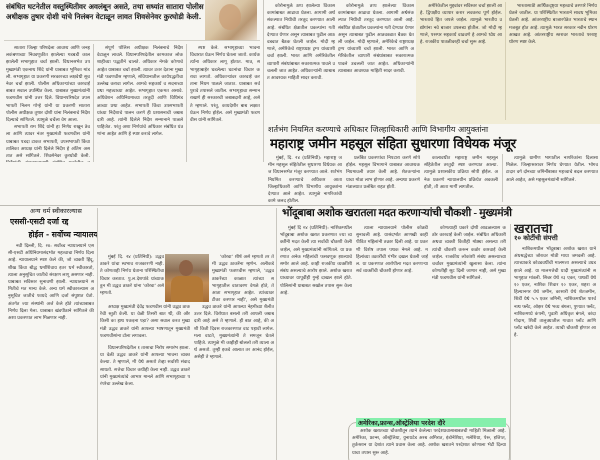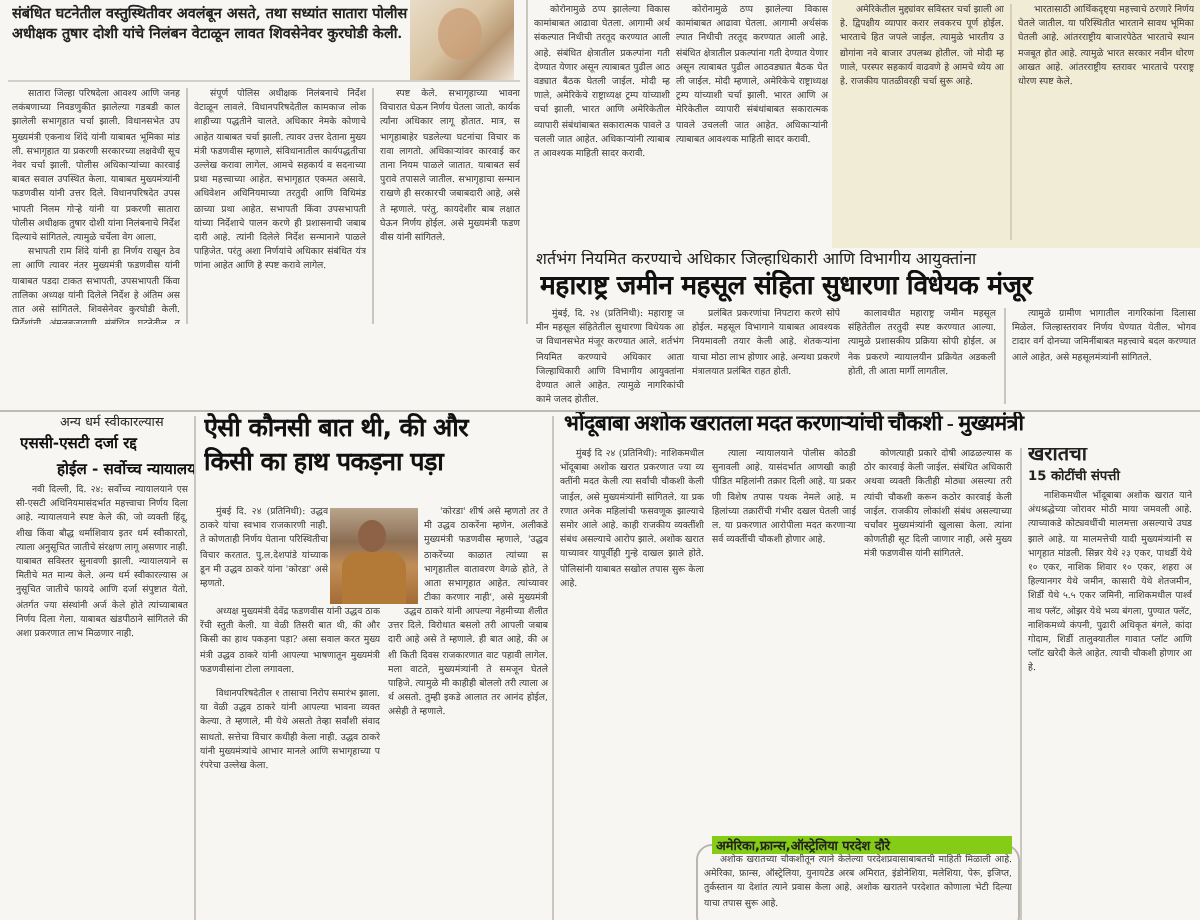--- a/index.html
+++ b/index.html
@@ -83,22 +83,20 @@
   <div class="hrule" style="left:0px; top:205px; width:600px;"></div>
 
   <div class="abs" style="left:30px; top:207px; width:60px; font-size:6.4px; line-height:8px; white-space:nowrap; overflow:hidden; color:#222; font-family:'DejaVu Sans',sans-serif;">अन्य धर्म स्वीकारल्यास</div>
   <div class="abs hl hl-sans" style="left:10px; top:217px; width:90px; font-size:7.6px; line-height:10px; font-weight:bold;">एससी-एसटी दर्जा रद्द</div>
   <div class="abs hl hl-sans" style="left:8px; top:230px; width:90px; font-size:7.6px; line-height:10px; font-weight:bold;text-align:right;">होईल - सर्वोच्च न्यायालय</div>
   <div class="abs col-text" style="left:8px; top:242px; width:86px; height:218px;">
     <p><span>नवी दिल्ली, दि. २४:</span> <span>सर्वोच्च न्यायालयाने एससी-एसटी अधिनियमासंदर्भात महत्त्वाचा निर्णय दिला आहे. न्यायालयाने स्पष्ट केले की, जो व्यक्ती हिंदू, शीख किंवा बौद्ध धर्माशिवाय इतर धर्म स्वीकारतो, त्याला अनुसूचित जातीचे संरक्षण लागू असणार नाही. याबाबत सविस्तर सुनावणी झाली. न्यायालयाने समितीचे मत मान्य केले. अन्य धर्म स्वीकारल्यास अनुसूचित जातीचे फायदे आणि दर्जा संपुष्टात येतो. अंतर्गत ज्या संस्थांनी अर्ज केले होते त्यांच्याबाबत निर्णय दिला गेला. याबाबत खंडपीठाने सांगितले की अशा प्रकरणात लाभ मिळणार नाही.</span></p>
   </div>
   <div class="vrule" style="left:97px; top:208px; height:252px;"></div>
 
-  <div class="abs hl hl-sans" style="left:102px; top:206px; width:170px; font-size:12.6px; line-height:16px; letter-spacing:-0.3px;">ऐसी कौनसी बात थी, की और</div>
-  <div class="abs hl hl-sans" style="left:102px; top:223px; width:170px; font-size:12.6px; line-height:16px; letter-spacing:-0.3px;">किसी का हाथ पकड़ना पड़ा</div>
 
   <div class="abs col-text" style="left:100px; top:253px; width:64px; height:50px;">
     <p><span>मुंबई दि. २४ (प्रतिनिधी):</span> <span>उद्धव ठाकरे यांचा स्वभाव राजकारणी नाही. ते कोणताही निर्णय घेताना परिस्थितीचा विचार करतात. पु.ल.देशपांडे यांच्याकडून मी उद्धव ठाकरे यांना 'कोरडा' असे म्हणतो.</span></p>
   </div>
 
   <div class="photo" style="left:165px; top:254px; width:44px; height:48px; background:linear-gradient(180deg,#b8a58c 0%,#8c6e54 35%,#c18d57 60%,#a46c34 100%);">
     <div style="position:absolute; left:14px; top:6px; width:14px; height:16px; border-radius:50%; background:#8e6246;"></div>
     <div style="position:absolute; left:6px; top:22px; width:32px; height:26px; border-radius:8px 8px 0 0; background:#b37937;"></div>
   </div>
 
@@ -124,26 +122,26 @@
     <p><span>मुंबई दि २४ (प्रतिनिधी):</span> <span>नाशिकमधील भोंदूबाबा अशोक खरात प्रकरणात ज्या व्यक्तींनी मदत केली त्या सर्वांची चौकशी केली जाईल, असे मुख्यमंत्र्यांनी सांगितले. या प्रकरणात अनेक महिलांची फसवणूक झाल्याचे समोर आले आहे. काही राजकीय व्यक्तींशी संबंध असल्याचे आरोप झाले. अशोक खरात याच्यावर यापूर्वीही गुन्हे दाखल झाले होते. पोलिसांनी याबाबत सखोल तपास सुरू केला आहे.</span></p>
   </div>
   <div class="abs col-text" style="left:356px; top:224px; width:72px; height:196px;">
     <p>त्याला न्यायालयाने पोलीस कोठडी सुनावली आहे. यासंदर्भात आणखी काही पीडित महिलांनी तक्रार दिली आहे. या प्रकरणी विशेष तपास पथक नेमले आहे. महिलांच्या तक्रारींची गंभीर दखल घेतली जाईल. या प्रकरणात आरोपीला मदत करणाऱ्या सर्व व्यक्तींची चौकशी होणार आहे.</p>
   </div>
   <div class="abs col-text" style="left:432px; top:224px; width:74px; height:196px;">
     <p>कोणत्याही प्रकारे दोषी आढळल्यास कठोर कारवाई केली जाईल. संबंधित अधिकारी अथवा व्यक्ती कितीही मोठ्या असल्या तरी त्यांची चौकशी करून कठोर कारवाई केली जाईल. राजकीय लोकांशी संबंध असल्याच्या चर्चांवर मुख्यमंत्र्यांनी खुलासा केला. त्यांना कोणतीही सूट दिली जाणार नाही, असे मुख्यमंत्री फडणवीस यांनी सांगितले.</p>
   </div>
 
   <div class="abs rounded-box" style="left:348px; top:422px; width:162px; height:44px;"></div>
-  <div class="abs subhead" style="left:356px; top:418px; width:150px; background:#84cc16; padding:0 2px; font-family:'DejaVu Sans',sans-serif;">अमेरिका,फ्रान्स,ऑस्ट्रेलिया परदेश दौरे</div>
+  <div class="abs subhead" style="left:356px; top:418px; width:150px; background:#86efac; padding:0 2px; font-family:'DejaVu Sans',sans-serif;">अमेरिका,फ्रान्स,ऑस्ट्रेलिया परदेश दौरे</div>
   <div class="abs col-text" style="left:352px; top:427px; width:154px; height:33px;">
     <p>अशोक खरातच्या चौकशीतून त्याने केलेल्या परदेशप्रवासाबाबतची माहिती मिळाली आहे. अमेरिका, फ्रान्स, ऑस्ट्रेलिया, युनायटेड अरब अमिरात, इंडोनेशिया, मलेशिया, पेरू, इजिप्त, तुर्कस्तान या देशांत त्याने प्रवास केला आहे. अशोक खरातने परदेशात कोणाला भेटी दिल्या याचा तपास सुरू आहे.</p>
   </div>
 
   <div class="vrule" style="left:510px; top:224px; height:236px;"></div>
 
-  <div class="abs" style="left:514px; top:224px; width:84px; font-size:10px; line-height:9px; font-weight:bold; white-space:nowrap; overflow:hidden; font-family:Liberation Mono, monospace;">खरातची</div>
-  <div class="abs" style="left:514px; top:234px; width:84px; font-size:6.6px; line-height:9px; font-weight:bold; white-space:nowrap; overflow:hidden; font-family:'DejaVu Sans',sans-serif;">15 कोटींची संपत्ती</div>
+  <div class="abs" style="left:514px; top:224px; width:84px; font-size:13px; line-height:9px; font-weight:bold; white-space:nowrap; overflow:hidden; font-family:Liberation Serif, serif;">खरातची</div>
+  <div class="abs" style="left:514px; top:234px; width:84px; font-size:6.6px; line-height:9px; font-weight:bold; white-space:nowrap; overflow:hidden; font-family:'DejaVu Sans',sans-serif;">१० कोटींची संपत्ती</div>
   <div class="abs col-text" style="left:514px; top:245px; width:82px; height:215px;">
     <p>नाशिकमधील भोंदूबाबा अशोक खरात याने अंधश्रद्धेच्या जोरावर मोठी माया जमवली आहे. त्याच्याकडे कोट्यवधींची मालमत्ता असल्याचे उघड झाले आहे. या मालमत्तेची यादी मुख्यमंत्र्यांनी सभागृहात मांडली. सिन्नर येथे २३ एकर, पाथर्डी येथे १० एकर, नाशिक शिवार १० एकर, शहरा अहिल्यानगर येथे जमीन, कासारी येथे शेतजमीन, शिर्डी येथे ५.५ एकर जमिनी, नाशिकमधील पार्श्वनाथ फ्लॅट, ओझर येथे भव्य बंगला, पुण्यात फ्लॅट, नाशिकमध्ये कंपनी, पुढारी अधिकृत बंगले, कांदा गोदाम, शिर्डी तालुक्यातील गावात प्लॉट आणि प्लॉट खरेदी केले आहेत. त्याची चौकशी होणार आहे.</p>
   </div>
 
 </div>
 
 </body></html>

